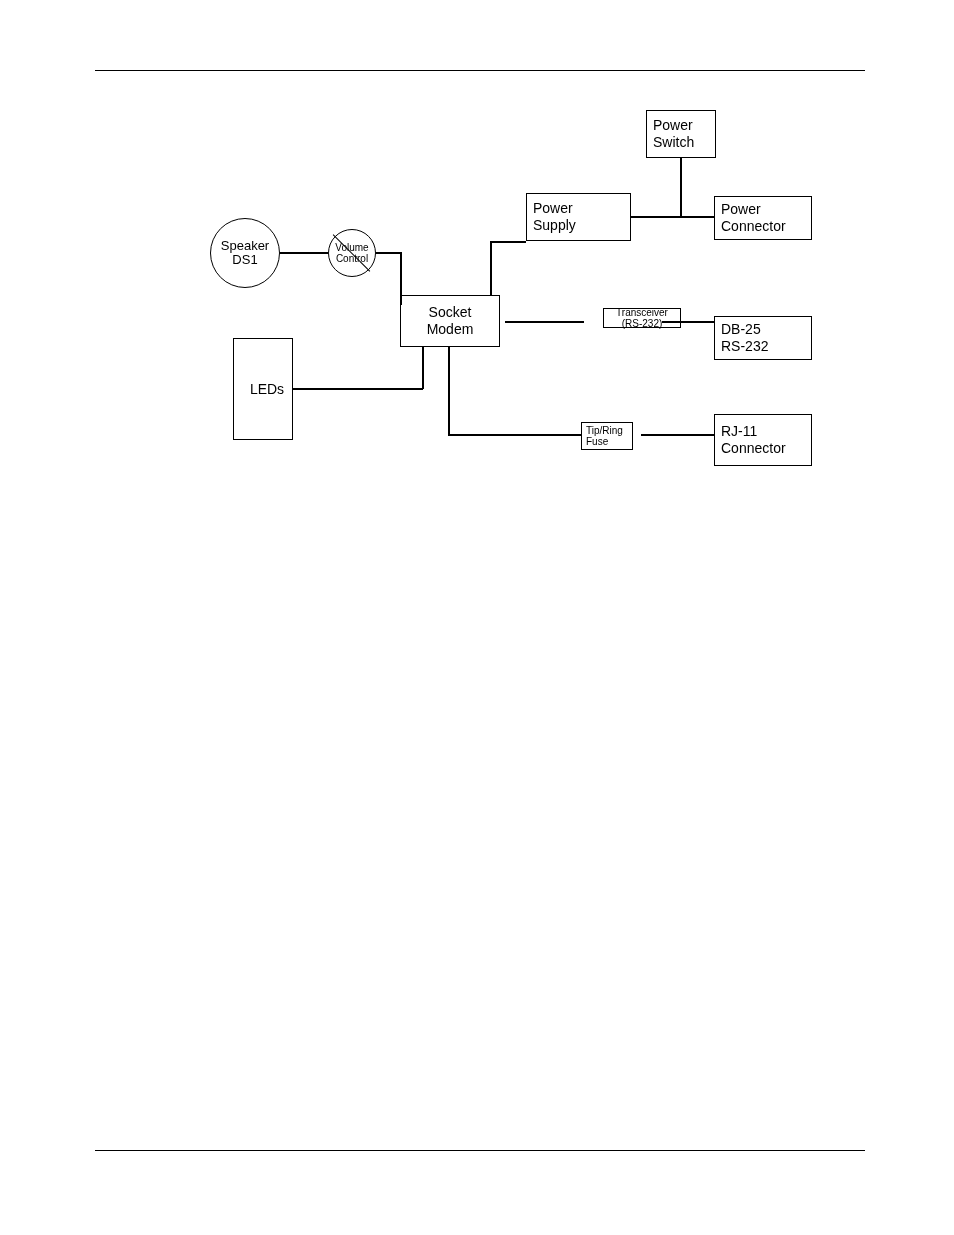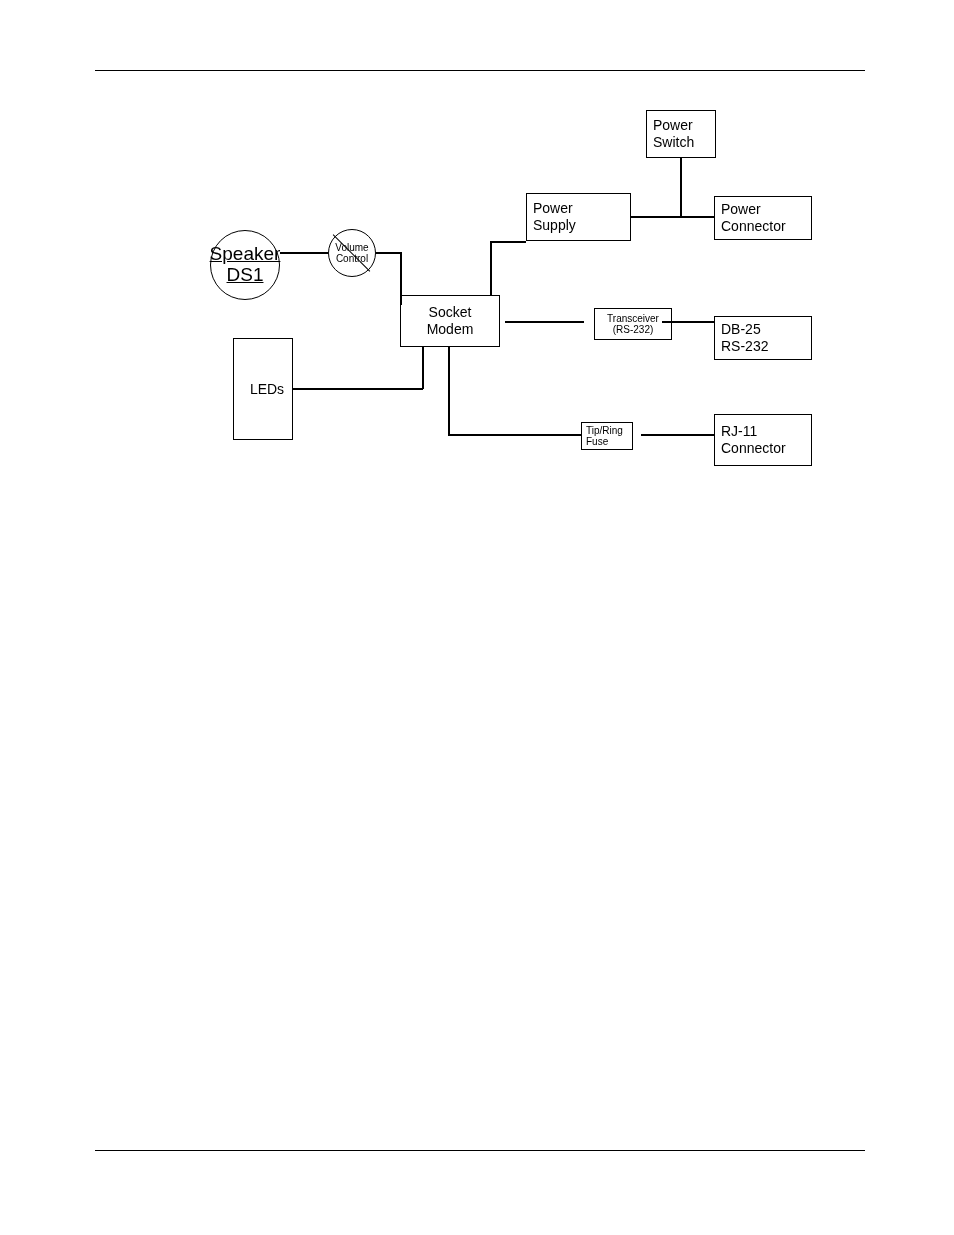--- a/index.html
+++ b/index.html
@@ -116,38 +116,38 @@
   <div class="box" style="left:326px; top:83px; width:105px; height:48px;">
     <span>Power</span>
     <span>Supply</span>
   </div>
 
   <div class="box" style="left:514px; top:86px; width:98px; height:44px;">
     <span>Power</span>
     <span>Connector</span>
   </div>
 
-  <div class="circle" style="left:10px; top:120px; width:70px; height:70px; font-size:19px;text-decoration:underline;">
+  <div class="circle" style="left:10px; top:108px; width:70px; height:70px; font-size:13px;">
     <span>Speaker</span>
     <span>DS1</span>
   </div>
 
   <div class="circle" style="left:128px; top:119px; width:48px; height:48px; font-size:10px;">
     <span>Volume</span>
     <span>Control</span>
   </div>
 
   <div class="arrow-diag" style="left:151px; top:117px; height:52px; transform:rotate(-45deg);"></div>
 
   <div class="box" style="left:200px; top:185px; width:100px; height:52px; align-items:center; padding-left:0; text-align:center;">
     <span>Socket</span>
     <span>Modem</span>
   </div>
 
-  <div class="small-box" style="left:394px; top:198px; width:78px; height:32px;">
+  <div class="small-box" style="left:403px; top:198px; width:78px; height:20px;">
     <span>Transceiver</span>
     <span>(RS-232)</span>
   </div>
 
   <div class="box" style="left:514px; top:206px; width:98px; height:44px;">
     <span>DB-25</span>
     <span>RS-232</span>
   </div>
 
   <div class="box" style="left:33px; top:228px; width:60px; height:102px; align-items:center; padding-left:8px;">

